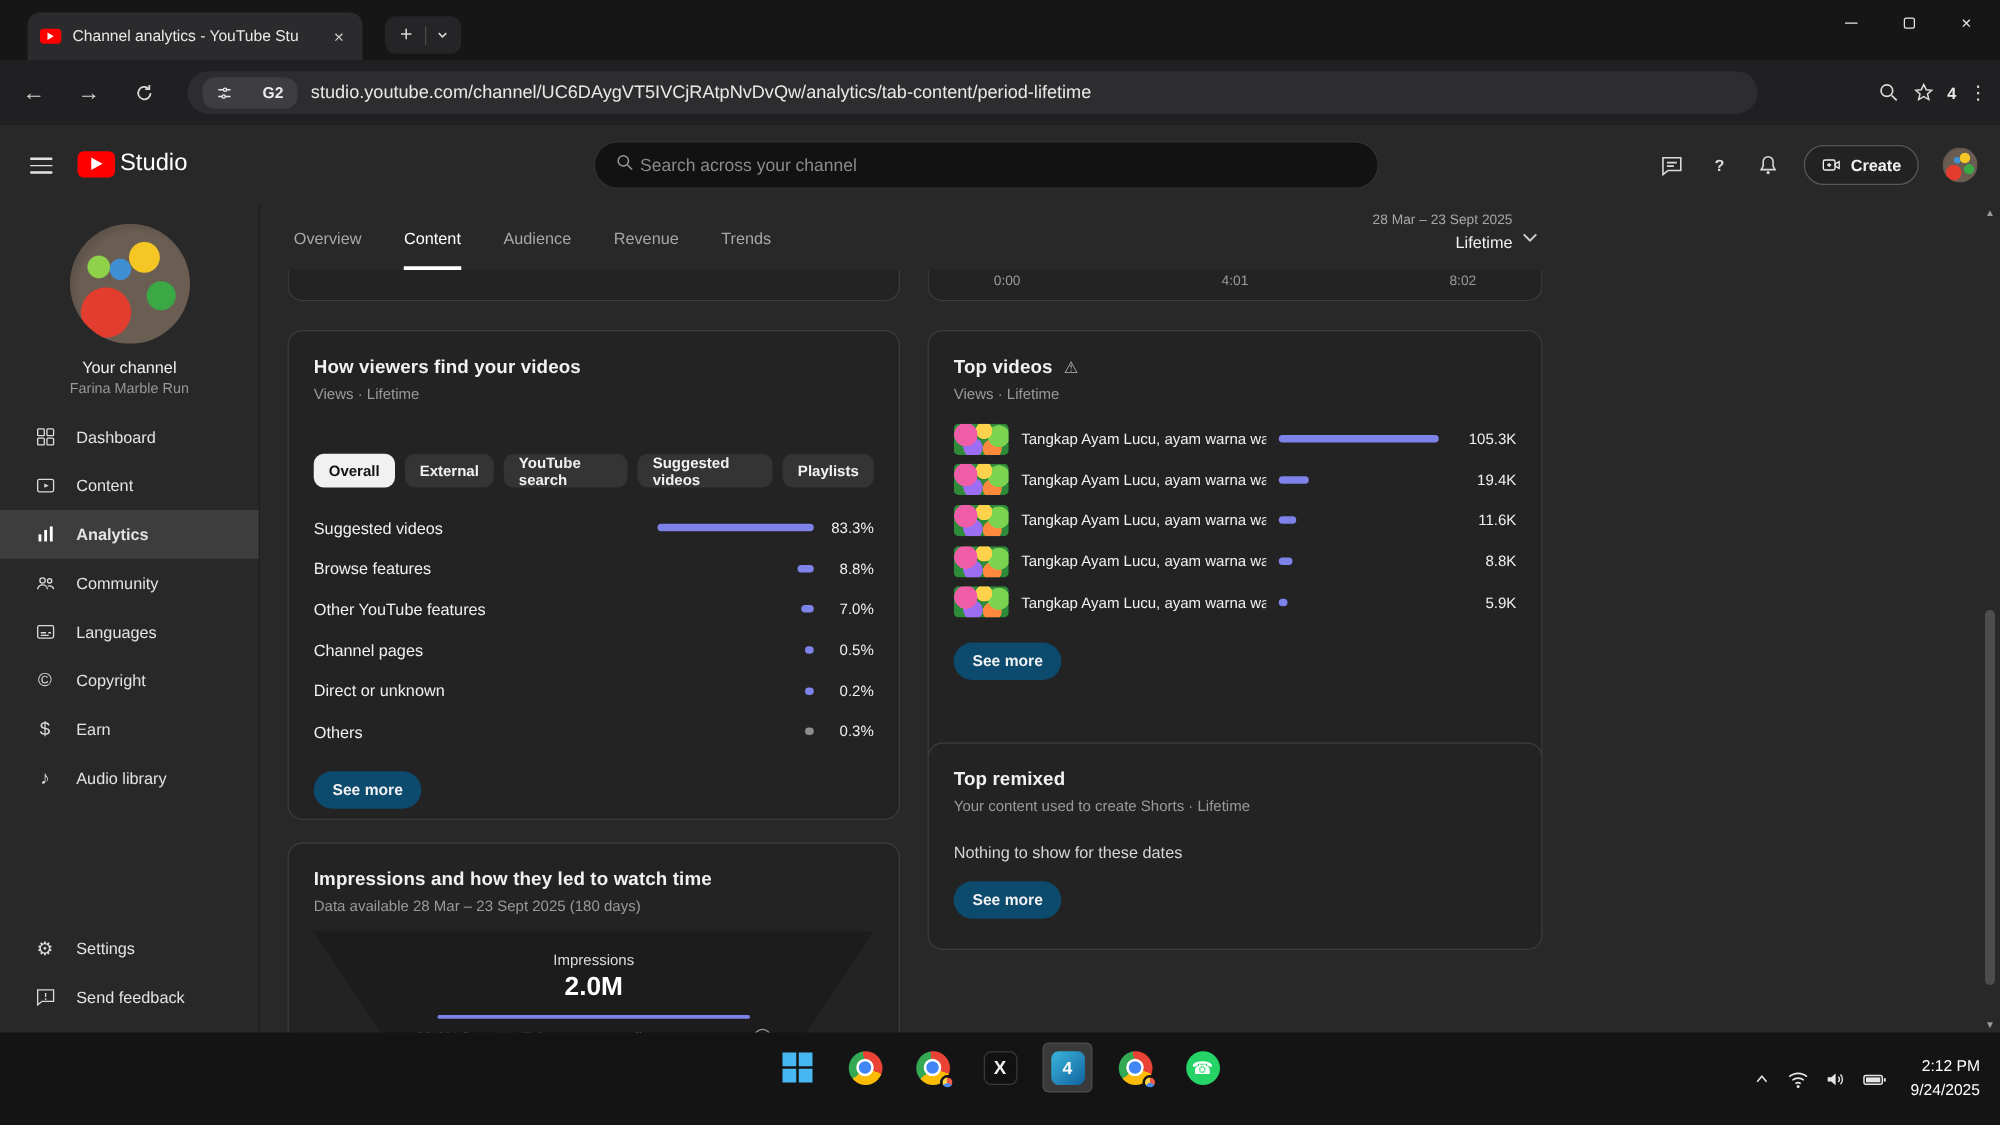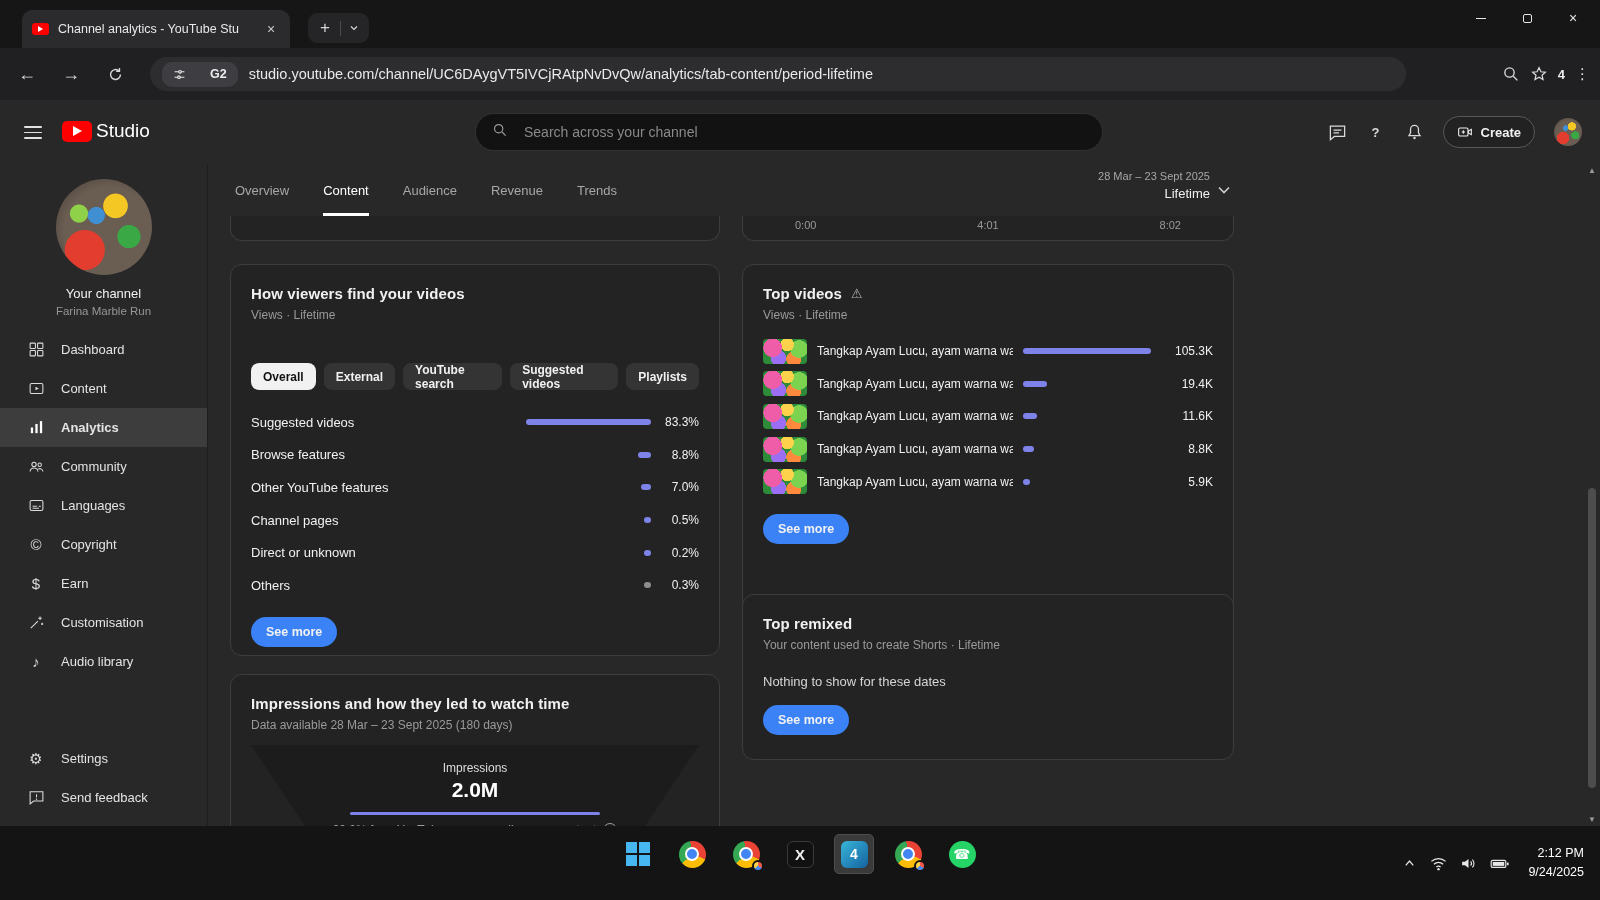--- a/index.html
+++ b/index.html
@@ -45,21 +45,21 @@
   .studio-header{position:absolute;top:100px;left:0;right:0;height:64px;background:#282828}
   .burger{position:absolute;left:24px;top:26px;width:18px;height:13px;display:flex;
     flex-direction:column;justify-content:space-between}
   .burger span{height:1.7px;background:#e3e3e3;border-radius:1px}
   .logo{position:absolute;left:62px;top:20px;display:flex;align-items:center;gap:4px}
   .logo-mark{width:30px;height:21px;background:#f00;border-radius:5px;position:relative}
   .logo-mark::after{content:"";position:absolute;left:11px;top:5.5px;border-left:9px solid #fff;
     border-top:5px solid transparent;border-bottom:5px solid transparent}
   .logo-text{color:#fff;font-size:19px}
   .studio-search{position:absolute;left:475px;top:13px;width:628px;height:38px;background:#121212;
-    border:1px solid #313131;border-radius:19px;display:flex;align-items:center;padding:0 16px;gap:16px}
+    border:1px solid #313131;border-radius:19px;display:flex;align-items:center;padding:0 16px;gap:4px}
   .studio-search input{flex:1;background:transparent;border:none;outline:none;color:#eee;font-size:14px;
     font-family:"Liberation Sans","DejaVu Sans",sans-serif}
   .studio-search input::placeholder{color:#8a8a8a}
   .studio-right{position:absolute;right:18px;top:0;height:64px;display:flex;align-items:center;gap:19px}
   .hd-ic{display:flex;align-items:center;justify-content:center;color:#dadada}
   .help-circ{width:20px;height:20px;border-radius:50%;display:flex;align-items:center;
     justify-content:center;color:#dadada;font-size:13px;font-weight:700}
   .create-btn{display:flex;align-items:center;gap:8px;height:32px;padding:0 13px;border:1px solid #575757;
     border-radius:17px;background:#222;color:#f1f1f1;font-size:13px;font-weight:600}
   .avatar-sm{width:28px;height:28px;border-radius:50%;
@@ -105,21 +105,21 @@
   .sliver-l{left:230px;width:490px}
   .sliver-r{left:742px;width:492px}
   .tick{position:absolute;top:3px;font-size:11px;color:#9a9a9a}
   .tick.t0{left:52px}.tick.t1{left:50%;transform:translateX(-50%)}.tick.t2{right:52px}
 
   
   .card{position:absolute;background:#232323;border:1px solid #3d3d3d;border-radius:12px;padding:20px;z-index:1}
   .card h3{font-size:15px;color:#f1f1f1;font-weight:700;letter-spacing:.1px}
   .card .sub{font-size:12px;color:#9a9a9a;margin-top:6px}
   .seemore{display:inline-flex;align-items:center;height:30px;padding:0 15px;border-radius:16px;
-    background:#3b82f6;color:#f1f1f1;font-size:12.5px;font-weight:700}
+    background:#0c4a6e;color:#f1f1f1;font-size:12.5px;font-weight:700}
 
   #traffic{left:230px;top:264px;width:490px;height:392px}
   .chips{display:flex;gap:8px;margin-top:41px}
   .chip{height:27px;padding:0 12px;border-radius:8px;background:#343434;color:#f1f1f1;font-size:12px;
     font-weight:700;display:flex;align-items:center}
   .chip.sel{background:#f1f1f1;color:#121212}
   .trows{margin-top:16px}
   .trow{height:32.6px;display:flex;align-items:center}
   .trow .lbl{flex:1;font-size:13px;color:#f1f1f1}
   .barwrap-r{width:150px;display:flex;justify-content:flex-end;align-items:center}
@@ -357,30 +357,20 @@
       </div>
       <div class="nav-item">
         <span class="ic txt">©</span>
         <span>Copyright</span>
       </div>
       <div class="nav-item">
         <span class="ic txt">$</span>
         <span>Earn</span>
       </div>
       <div class="nav-item">
-        <span class="ic">
-          <svg width="17" height="17" viewBox="0 0 24 24">
-              <path d="M4 20L14 10"></path>
-              <path d="M17 3.5v5M14.5 6h5"></path>
-              <path d="M20 12.5v3M18.5 14h3"></path>
-            </svg>
-        </span>
-        <span>Customisation</span>
-      </div>
-      <div class="nav-item">
         <span class="ic txt">♪</span>
         <span>Audio library</span>
       </div>
     </div>
 
     <div class="side-footer">
       <div class="nav-item">
         <span class="ic txt">⚙</span>
         <span>Settings</span>
       </div>

